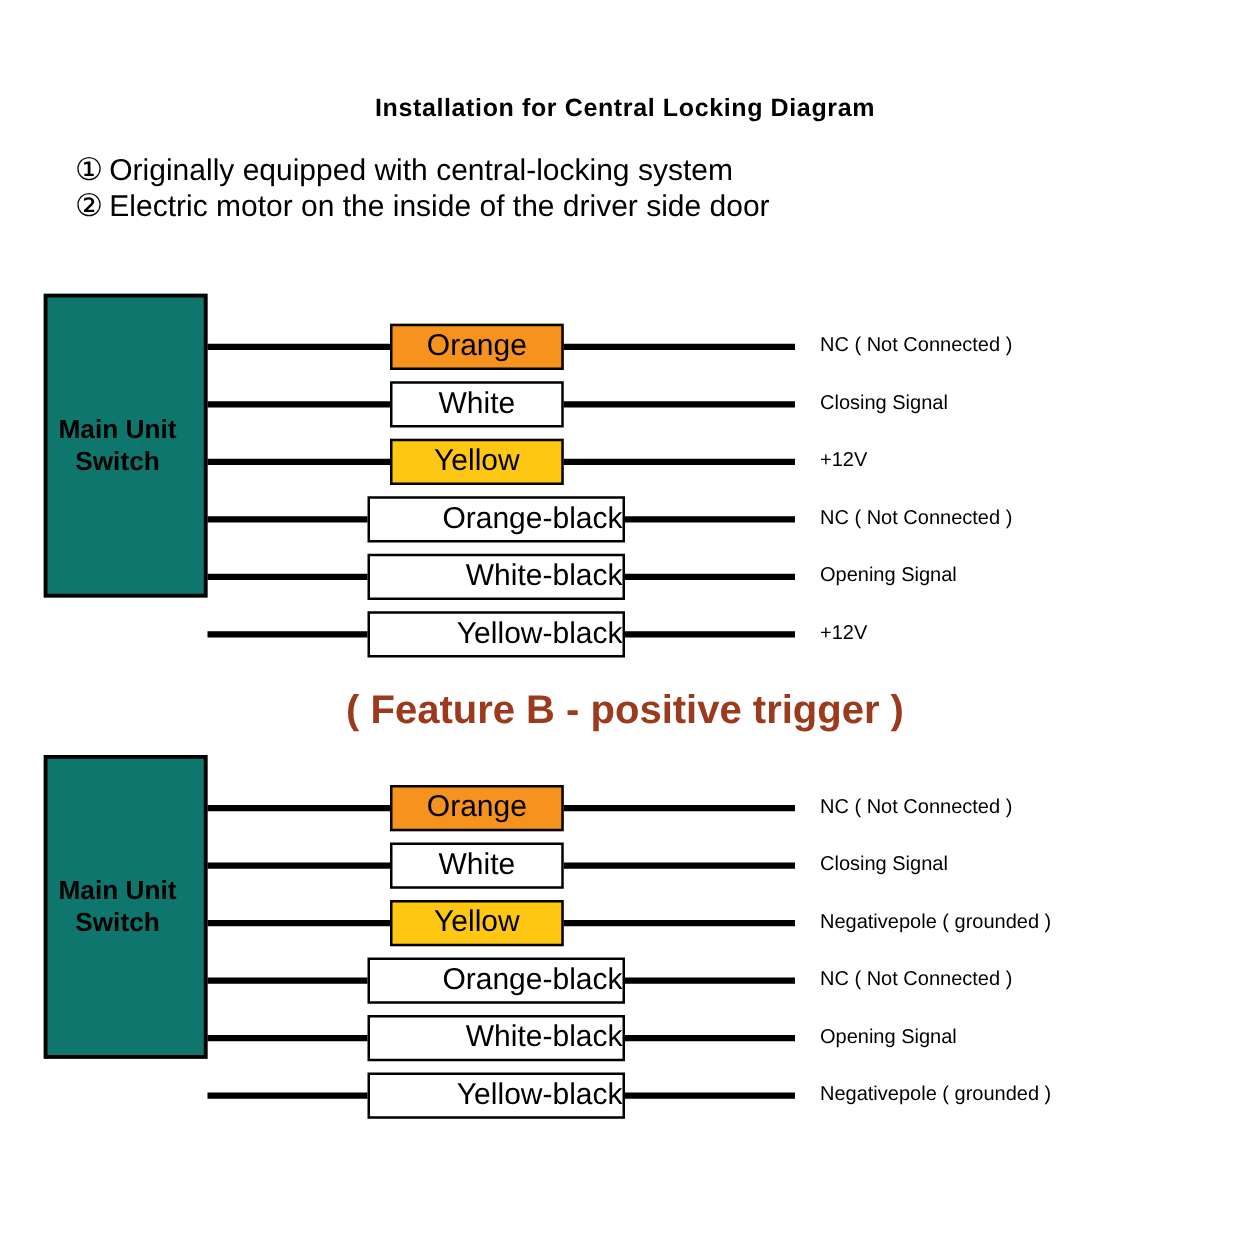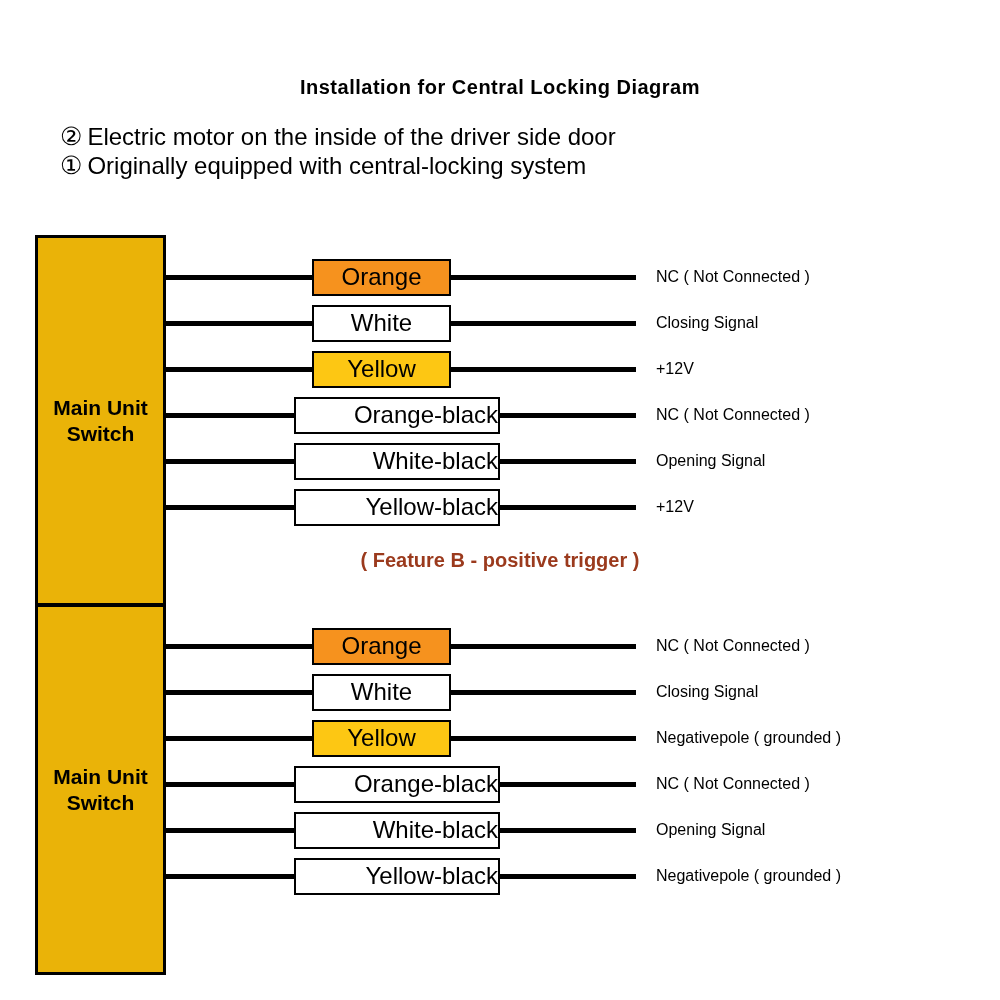--- a/index.html
+++ b/index.html
@@ -9,57 +9,57 @@
   }
   .title {
     position:absolute; top:76px; left:0; width:100%; margin:0;
     text-align:center; font-size:20px; font-weight:bold; letter-spacing:0.5px;
   }
   .notes { position:absolute; left:60px; top:122px; font-size:24px; }
   .note  { line-height:29px; white-space:nowrap; }
   .bullet { font-size:25px; margin-right:5px; }
   .diagram { position:absolute; left:0; width:1000px; height:360px; }
   .main-box {
-    position:absolute; left:35px; top:0; width:131px; height:371px;
-    border:3px solid #000; box-sizing:border-box; background:#eab308;
-    display:flex; align-items:center; justify-content:center; text-align:center;
+    position:absolute; left:35px; top:0; width:131px; height:243px;
+    border:3px solid #000; box-sizing:border-box; background:#0f766e;
+    display:flex; align-items:center; justify-content:flex-start; text-align:center;
   }
   .main-label { font-weight:bold; font-size:21px; line-height:26px; width:112px; }
   .wire-line {
     position:absolute; left:166px; width:470px; height:5px;
     background:var(--wire,#000);
   }
   .wire-tag {
     position:absolute; height:37px; box-sizing:border-box;
     border:2px solid #000; background:#fff;
     font-size:24px; line-height:32px; text-align:center; white-space:nowrap;
   }
   .wire-tag.narrow { left:312px; width:139px; }
   .wire-tag.wide   { left:294px; width:206px;text-align:right; }
   .wire-target {
     position:absolute; left:656px; font-size:16px; line-height:31px; white-space:nowrap;
   }
   .caption {
     position:absolute; top:314px; left:0; width:100%; text-align:center;
-    font-size:20px; font-weight:bold; color:var(--caption,#9B3A1D);
+    font-size:32px; font-weight:bold; color:var(--caption,#9B3A1D);
   }
 </style>
 </head>
 <body>
 
 <div class="page">
 
   <h1 class="title">Installation for Central Locking Diagram</h1>
 
   <div class="notes">
     <div class="note">
-      <span class="bullet">②</span><span>Electric motor on the inside of the driver side door</span>
+      <span class="bullet">①</span><span>Originally equipped with central-locking system</span>
     </div>
     <div class="note">
-      <span class="bullet">①</span><span>Originally equipped with central-locking system</span>
+      <span class="bullet">②</span><span>Electric motor on the inside of the driver side door</span>
     </div>
   </div>
 
   <div class="diagram" style="top:235px">
     <div class="main-box">
       <span class="main-label">Main Unit Switch</span>
     </div>
     <div class="rows">
         <div class="wire-line" style="top: 40px;"></div>
         <div class="wire-tag narrow" style="top: 24px; background: rgb(246, 146, 30);">Orange</div>

